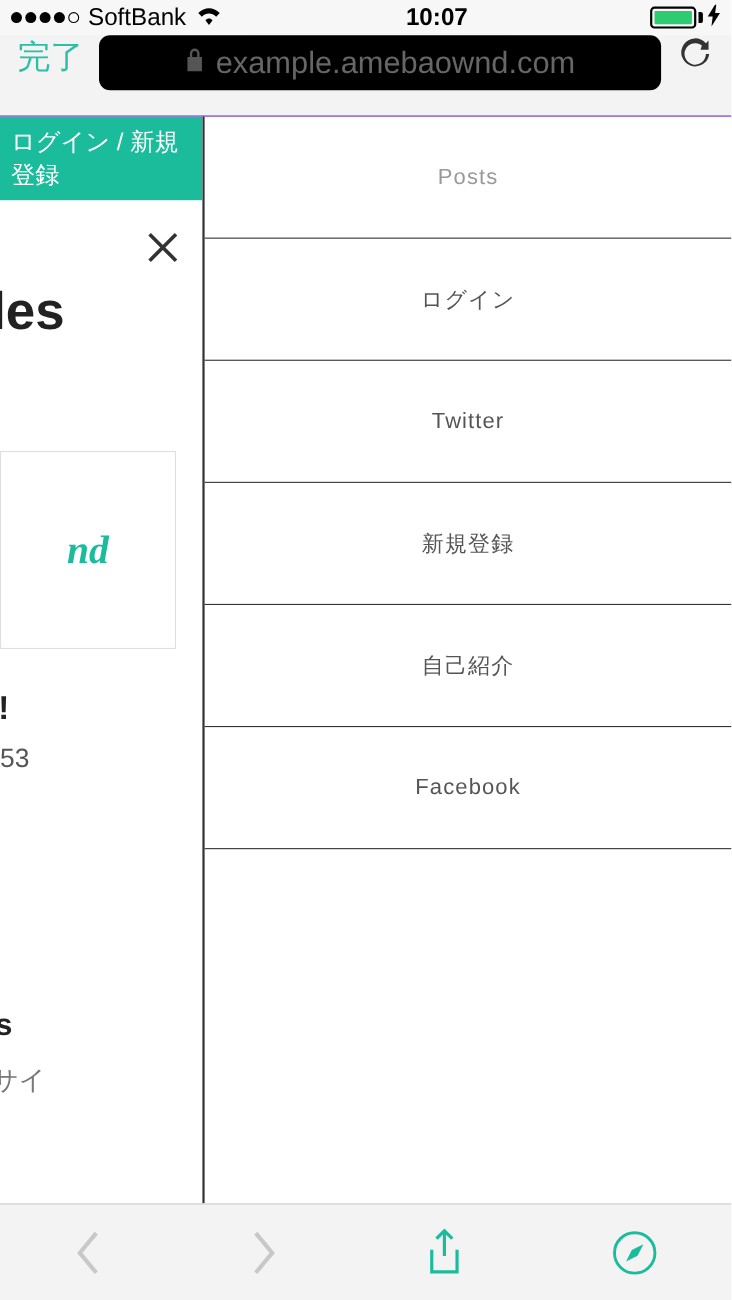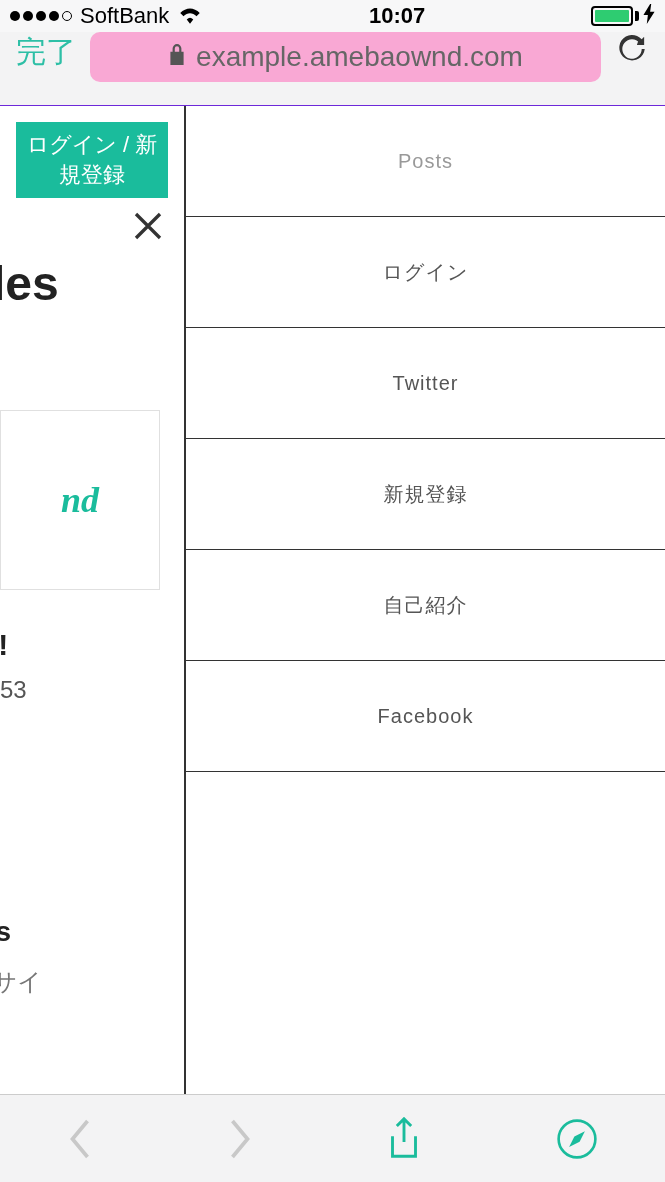--- a/index.html
+++ b/index.html
@@ -64,21 +64,21 @@
     }
     .done-btn {
       color: #2dbfa6;
       font-size: 30px;
       background: none; border: none;
       cursor: pointer;
       padding: 0 4px;
     }
     .url-bar {
       flex: 1;
-      background: #f9a8d4;
+      background: #000000;
       height: 50px;
       border-radius: 10px;
       display: flex;
       align-items: center;
       justify-content: center;
       gap: 10px;
       color: #666;
       font-size: 28px;
     }
     .lock-icon { color: #666; font-size: 22px; }
@@ -99,23 +99,22 @@
       border-right: 2.5px solid #333;
       position: relative;
       overflow: hidden;
     }
     .login-btn {
       background: #1abc9c;
       color: #fff;
       font-size: 22px;
       padding: 8px 10px;
       display: inline-block;
-      margin: 16px;
+      margin: 0;
       cursor: pointer;
-      text-align: center;
     }
     .close-x {
       position: absolute;
       top: 98px;
       right: 18px;
       font-size: 44px;
       color: #333;
       cursor: pointer;
       font-weight: 300;
     }

